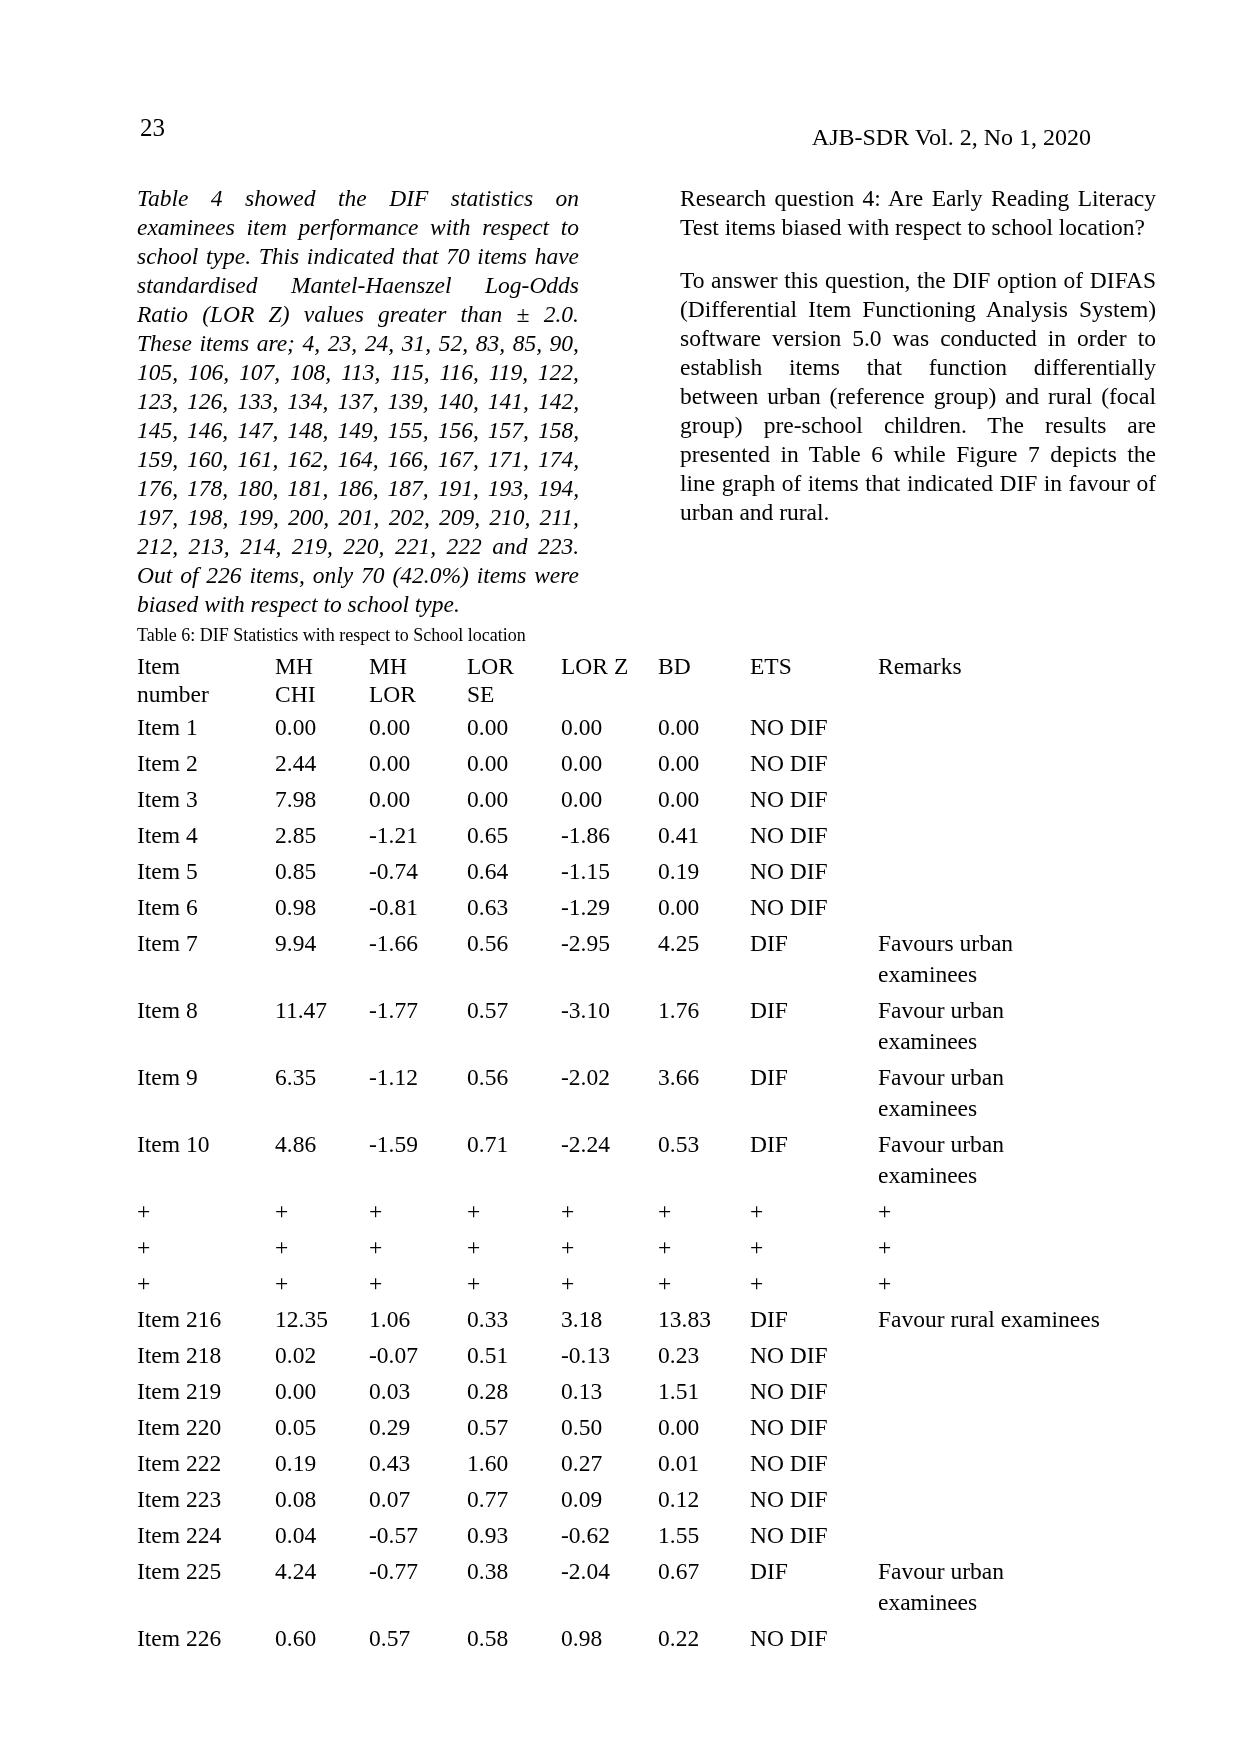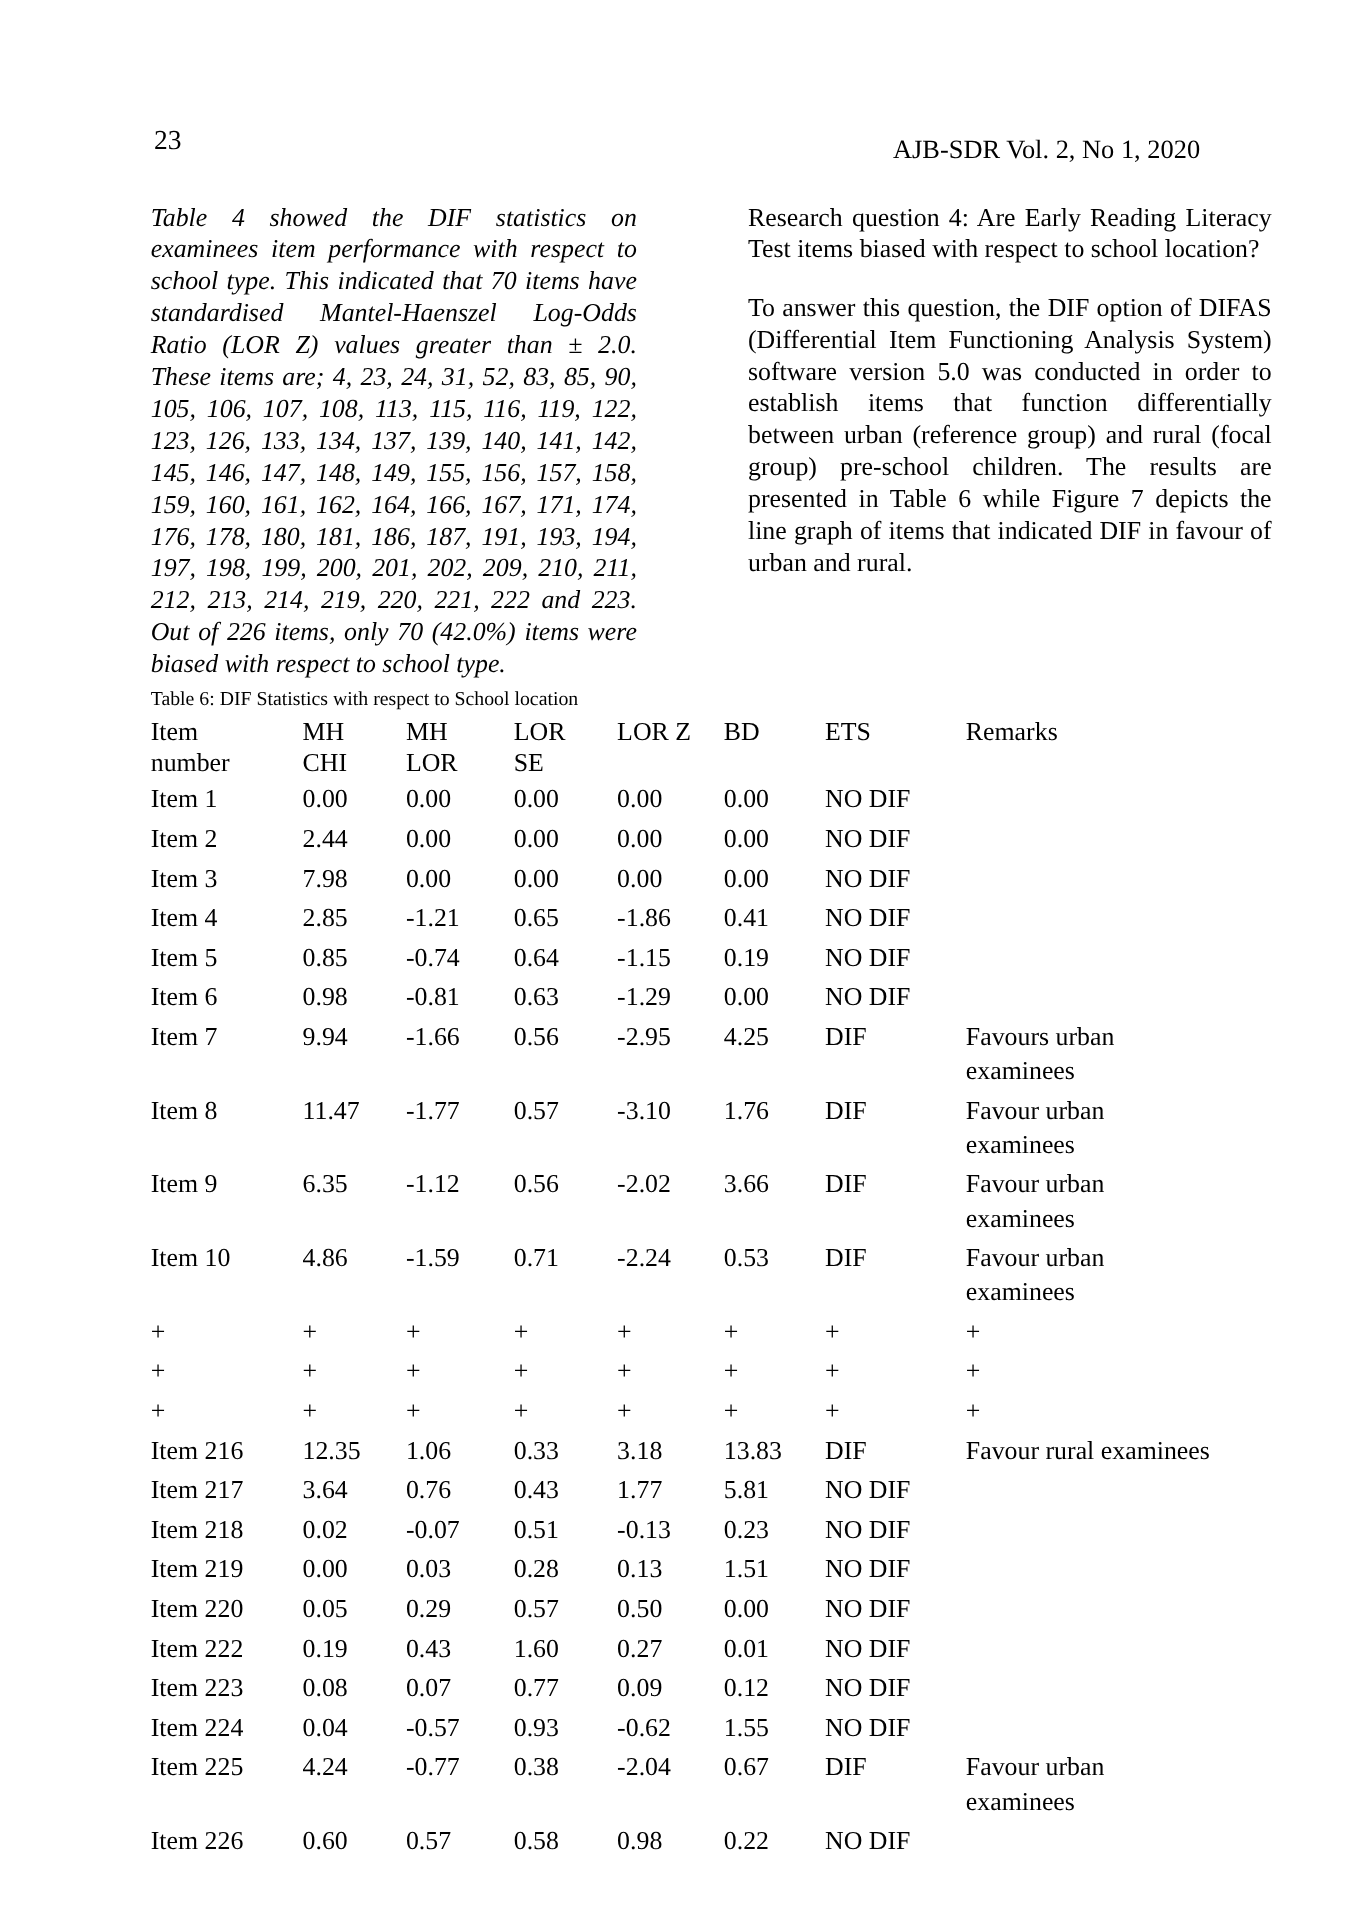--- a/index.html
+++ b/index.html
@@ -250,30 +250,20 @@
         <td>Item 216</td>
         <td>12.35</td>
         <td>1.06</td>
         <td>0.33</td>
         <td>3.18</td>
         <td>13.83</td>
         <td>DIF</td>
         <td>Favour rural examinees</td>
       </tr>
       <tr>
-        <td>Item 217</td>
-        <td>3.64</td>
-        <td>0.76</td>
-        <td>0.43</td>
-        <td>1.77</td>
-        <td>5.81</td>
-        <td>NO DIF</td>
-        <td></td>
-      </tr>
-      <tr>
         <td>Item 218</td>
         <td>0.02</td>
         <td>-0.07</td>
         <td>0.51</td>
         <td>-0.13</td>
         <td>0.23</td>
         <td>NO DIF</td>
         <td></td>
       </tr>
       <tr>

